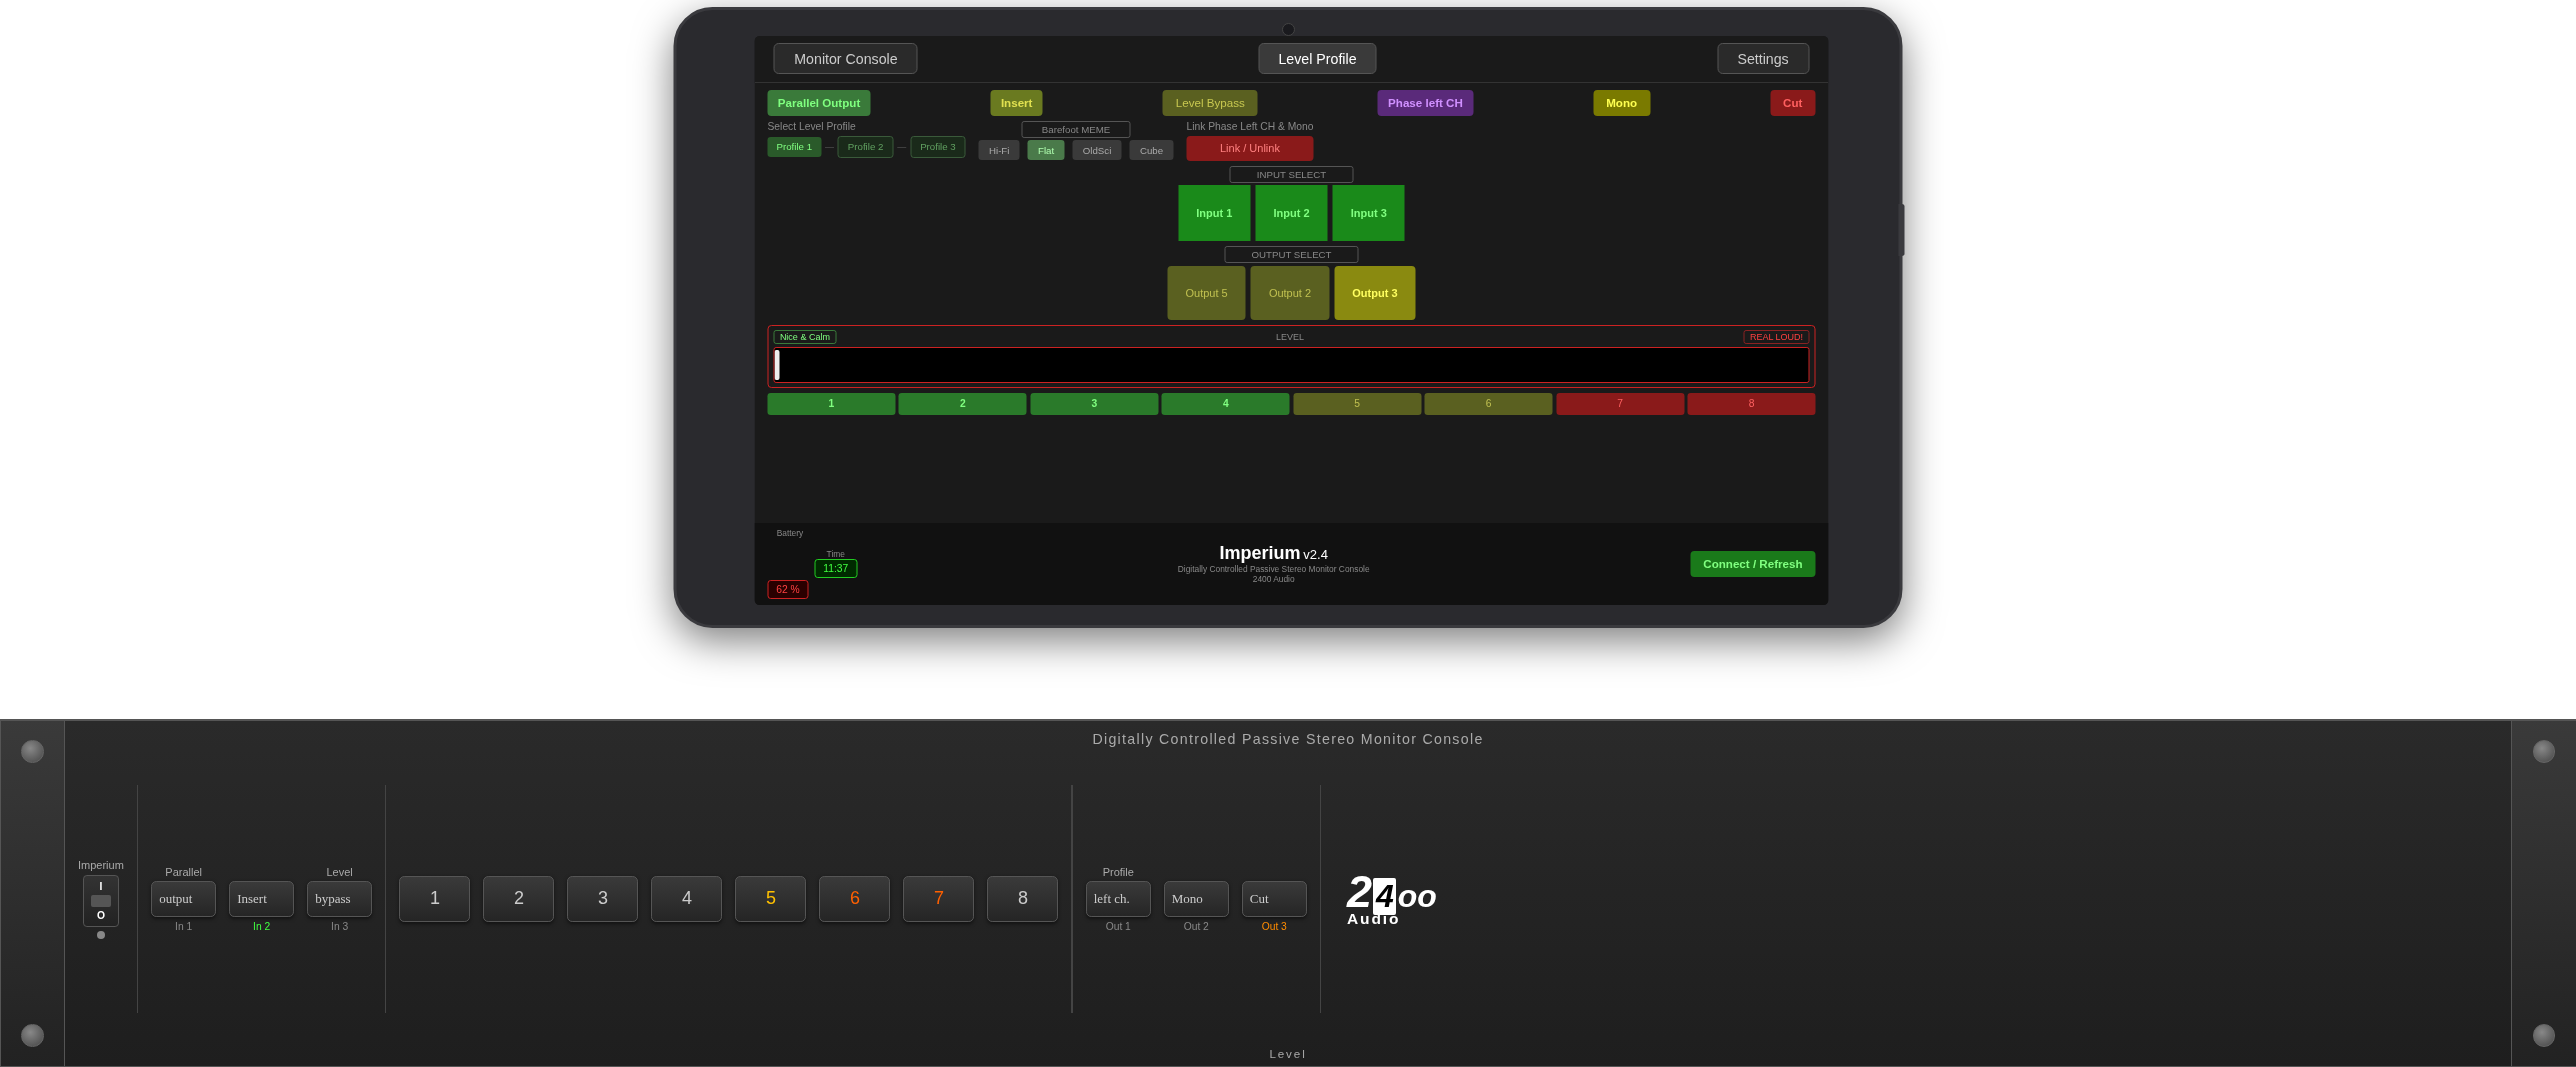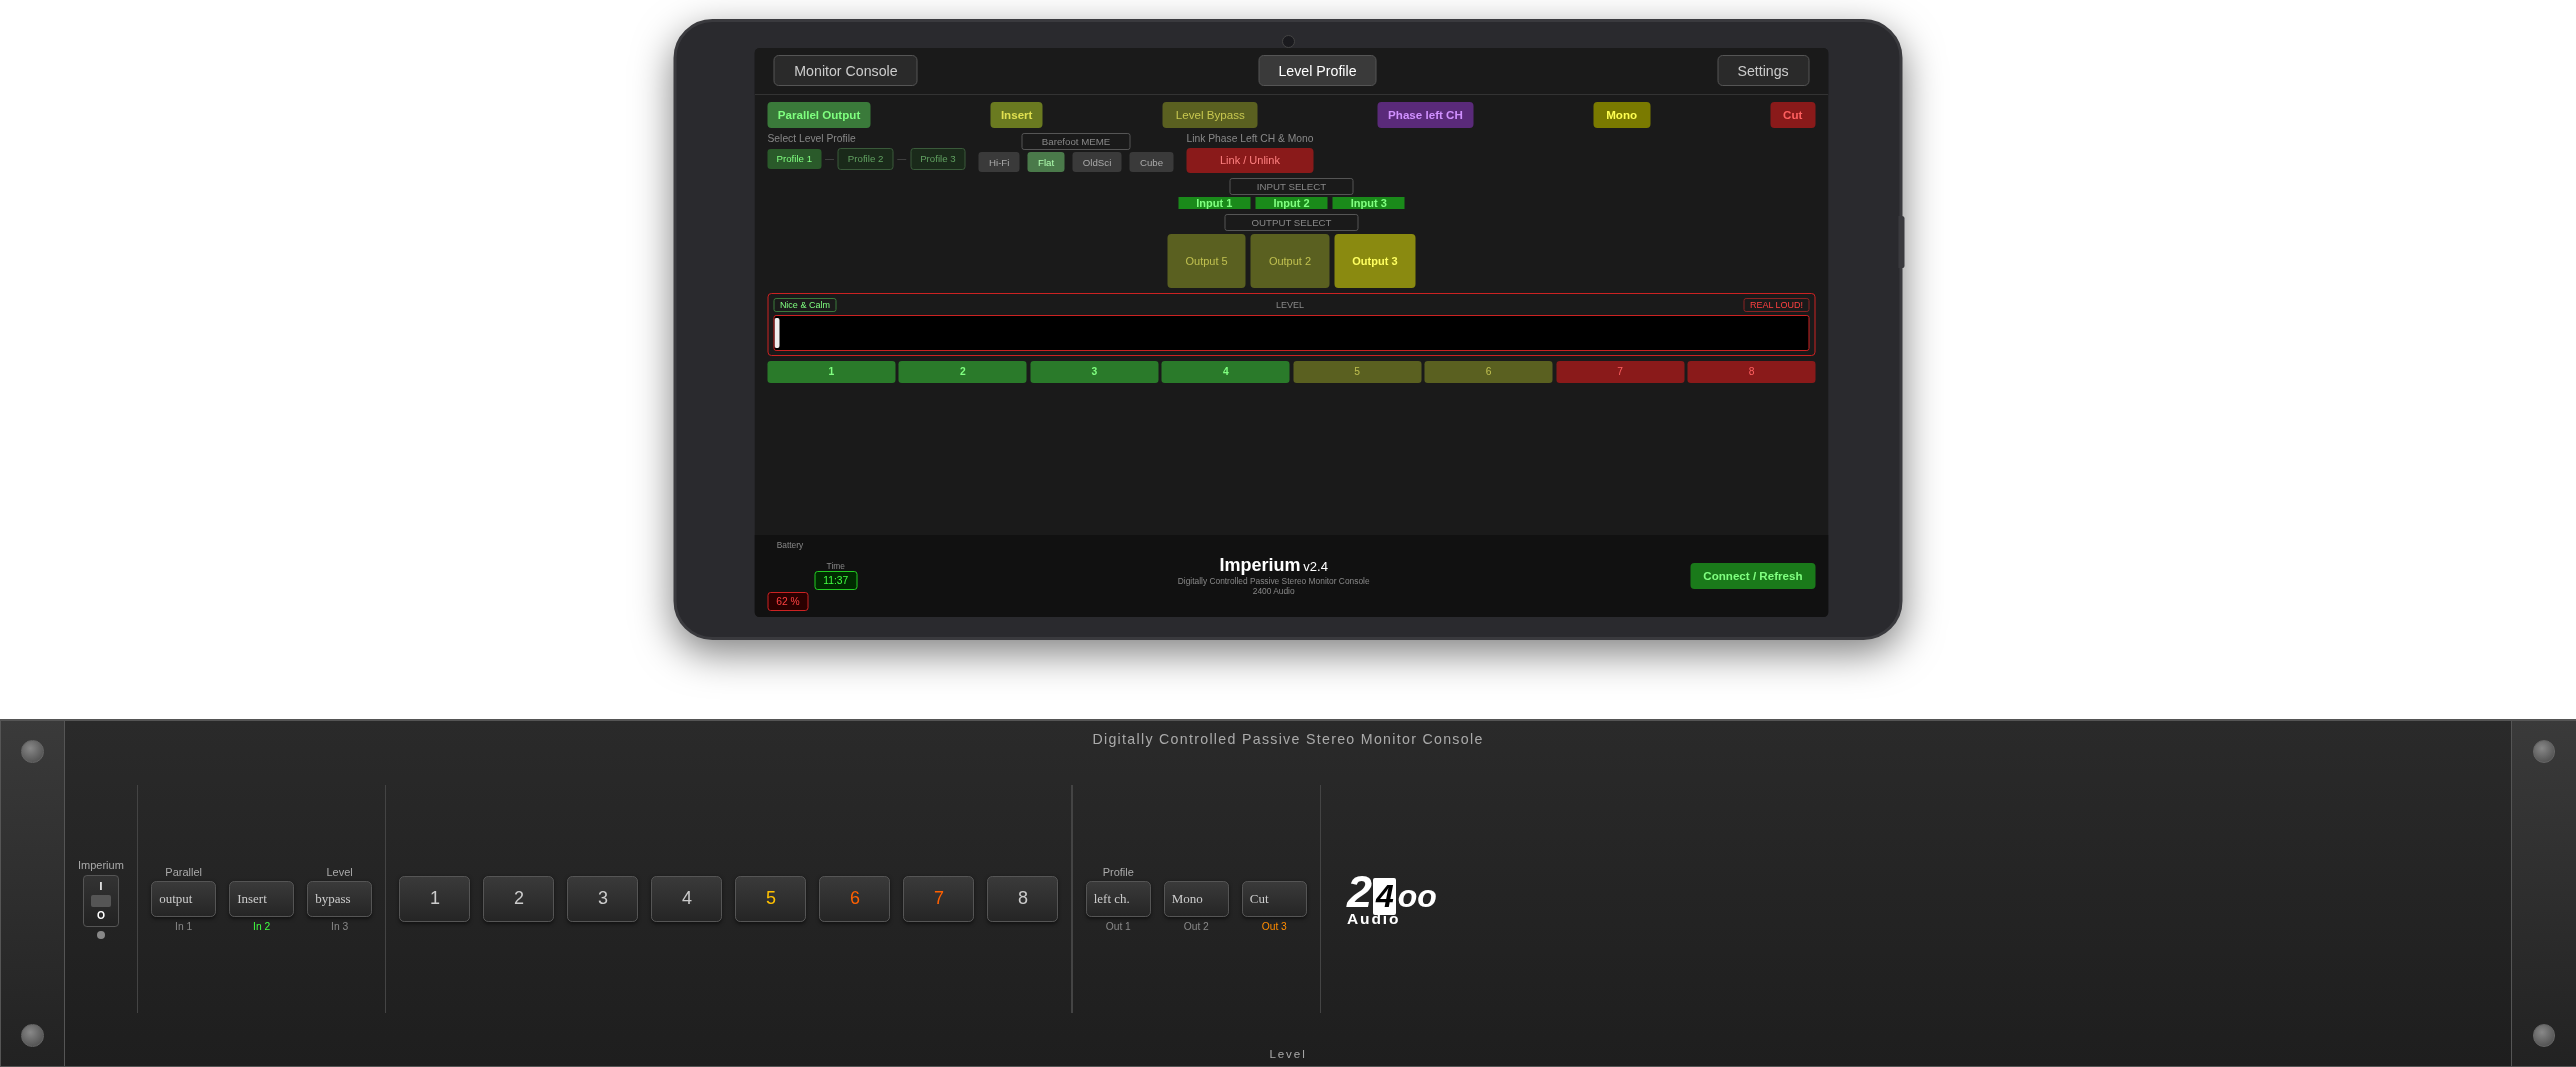--- a/index.html
+++ b/index.html
@@ -8,21 +8,21 @@
       height: 1068px;
       background: #ffffff;
       font-family: Arial, Helvetica, sans-serif;
       overflow: hidden;
       position: relative;
     }
 
     
     .tablet-container {
       position: absolute;
-      top: 12px;
+      top: 0;
       left: 50%;
       transform: translateX(-50%);
       width: 1293px;
       height: 634px;
     }
 
     .tablet-body {
       position: absolute;
       top: 6.5px;
       left: 32px;
@@ -279,21 +279,21 @@
       display: flex;
       gap: 5.2px;
     }
 
     .btn-bright-green {
       background: #1a8a1a;
       border: none;
       border-radius: 0;
       color: #80ff80;
       font-size: 11px;
-      padding: 0 18px;
+      padding: 22px 18px;
       cursor: pointer;
       font-weight: bold;
     }
 
     
     .btn-olive-output {
       background: #5a6020;
       border: none;
       border-radius: 3.9px;
       color: #c0c050;

